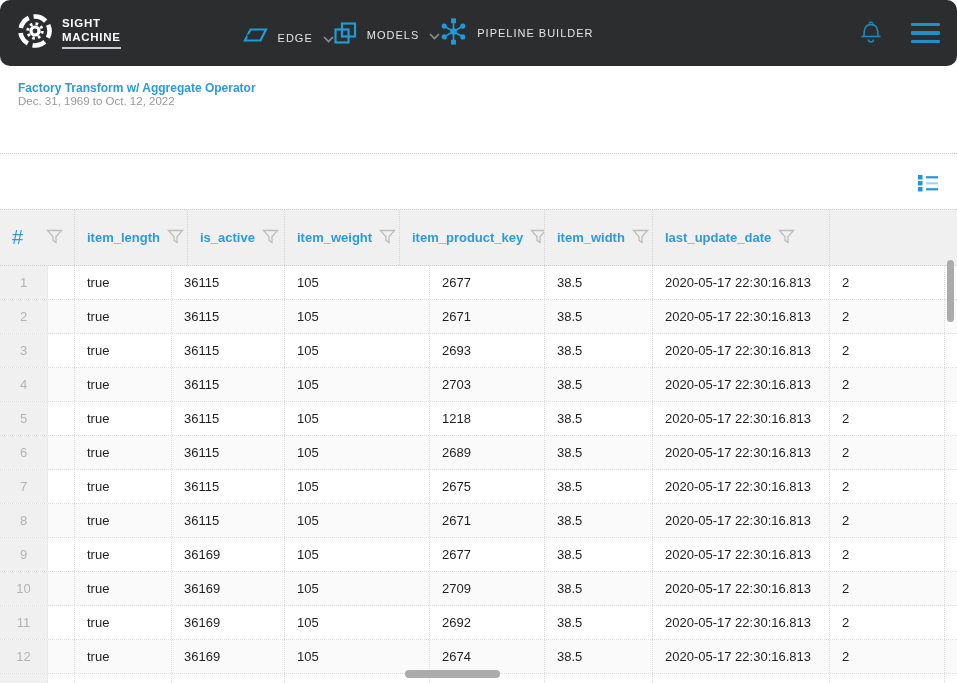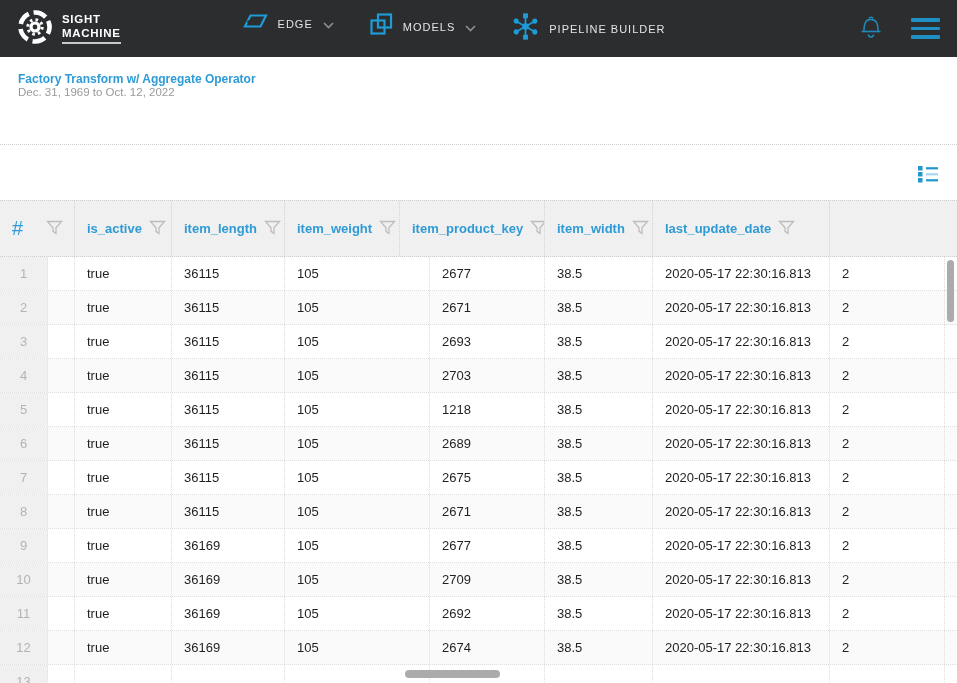--- a/index.html
+++ b/index.html
@@ -4,27 +4,28 @@
 <style>
   * { margin:0; padding:0; box-sizing:border-box; }
   html,body { width:957px; height:683px; }
   body {
     position:relative; overflow:hidden; background:#fff;
     font-family:"Liberation Sans", sans-serif;
   }
 
   
   .navbar {
-    height:57px; background:#2b2d2f; display:flex; align-items:center;
+    height:66px; background:#2b2d2f; display:flex; align-items:center;
     padding:16px 17px;
+    border-radius:10px;
   }
   .logo { display:flex; align-items:center; gap:9px; cursor:pointer; }
   .logo-text { color:#fff; font-size:11.5px; font-weight:bold; letter-spacing:.7px; line-height:1.18; }
   .logo-underline { height:2px; background:#c7cacc; margin-top:2px; }
-  .nav { display:flex; align-items:flex-start; gap:36px; margin-left:122px; }
+  .nav { display:flex; align-items:flex-end; margin-left:122px; }
   .nav-item { display:flex; align-items:center; gap:10px; cursor:pointer; }
   .nav-label { color:#e3e5e6; font-size:11px; letter-spacing:1px; font-weight:400; }
   .nav-right { margin-left:auto; display:flex; align-items:center; gap:28px; }
   .hamburger { display:flex; flex-direction:column; gap:5px; cursor:pointer; }
   .hamburger span { display:block; width:29px; height:3.5px; background:#1f8fc4; border-radius:1px; }
 
   
   .title-section {
     height:88px; padding:15px 0 0 18px;
     border-bottom:1px dotted #cfcfcf;
@@ -199,29 +200,29 @@
   <div class="thead">
     <div class="th th-hash w-hash">
       <span class="hash-glyph">#</span>
       <span>
         <svg width="17" height="15" viewBox="0 0 17 15">
             <path d="M1.5 1.5 h14 l-5.5 6.2 v5.8 l-3 -2.2 v-3.6 z" fill="none" stroke="#bdbdbd" stroke-width="1.3"></path>
           </svg>
       </span>
     </div>
 
+    <div class="th w-c2">
+      <span>item_length</span>
+      <span><svg width="17" height="15" viewBox="0 0 17 15">
+            <path d="M1.5 1.5 h14 l-5.5 6.2 v5.8 l-3 -2.2 v-3.6 z" fill="none" stroke="#bdbdbd" stroke-width="1.3"></path>
+          </svg></span>
+    </div>
+
     <div class="th w-c1">
       <span>is_active</span>
-      <span><svg width="17" height="15" viewBox="0 0 17 15">
-            <path d="M1.5 1.5 h14 l-5.5 6.2 v5.8 l-3 -2.2 v-3.6 z" fill="none" stroke="#bdbdbd" stroke-width="1.3"></path>
-          </svg></span>
-    </div>
-
-    <div class="th w-c2">
-      <span>item_length</span>
       <span><svg width="17" height="15" viewBox="0 0 17 15">
             <path d="M1.5 1.5 h14 l-5.5 6.2 v5.8 l-3 -2.2 v-3.6 z" fill="none" stroke="#bdbdbd" stroke-width="1.3"></path>
           </svg></span>
     </div>
 
     <div class="th w-c4">
       <span>item_weight</span>
       <span><svg width="17" height="15" viewBox="0 0 17 15">
             <path d="M1.5 1.5 h14 l-5.5 6.2 v5.8 l-3 -2.2 v-3.6 z" fill="none" stroke="#bdbdbd" stroke-width="1.3"></path>
           </svg></span>

